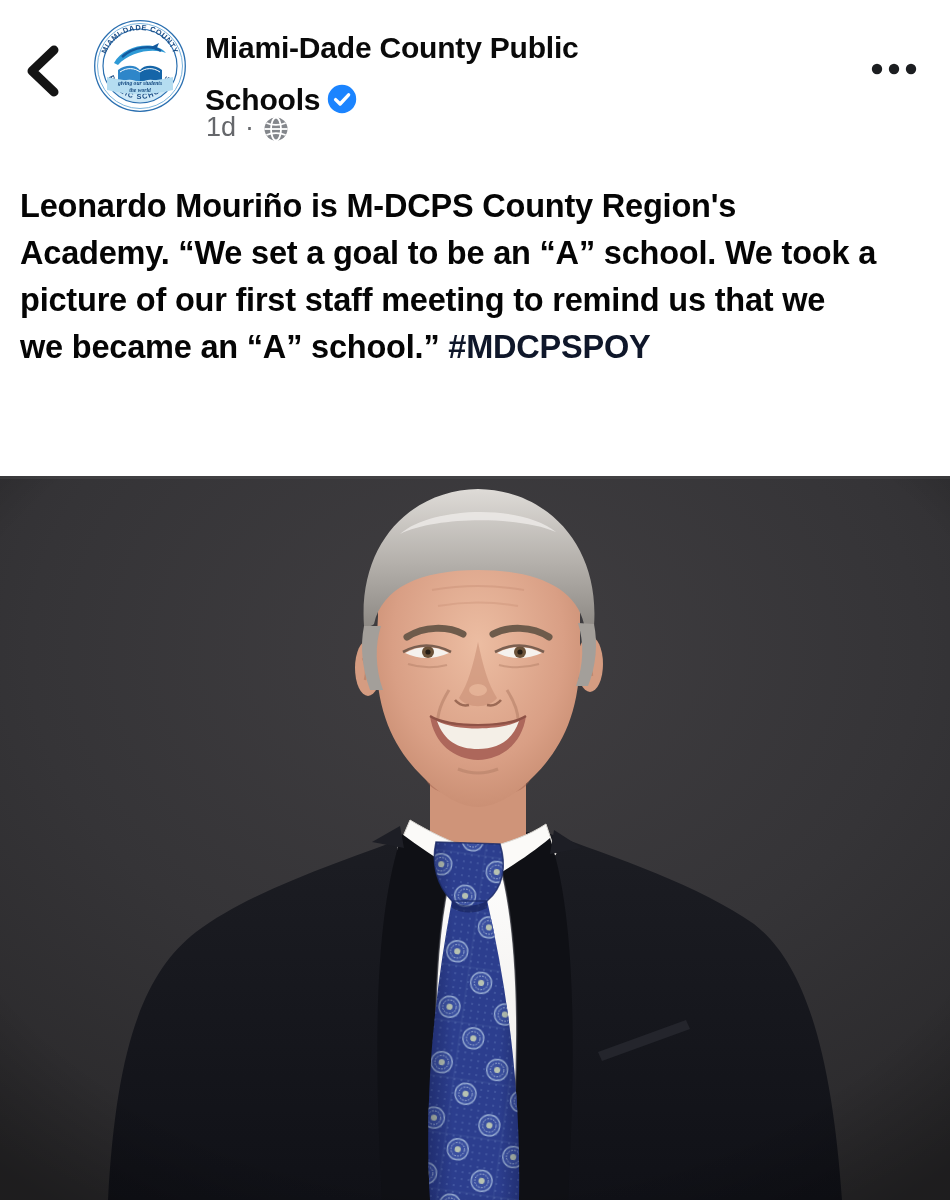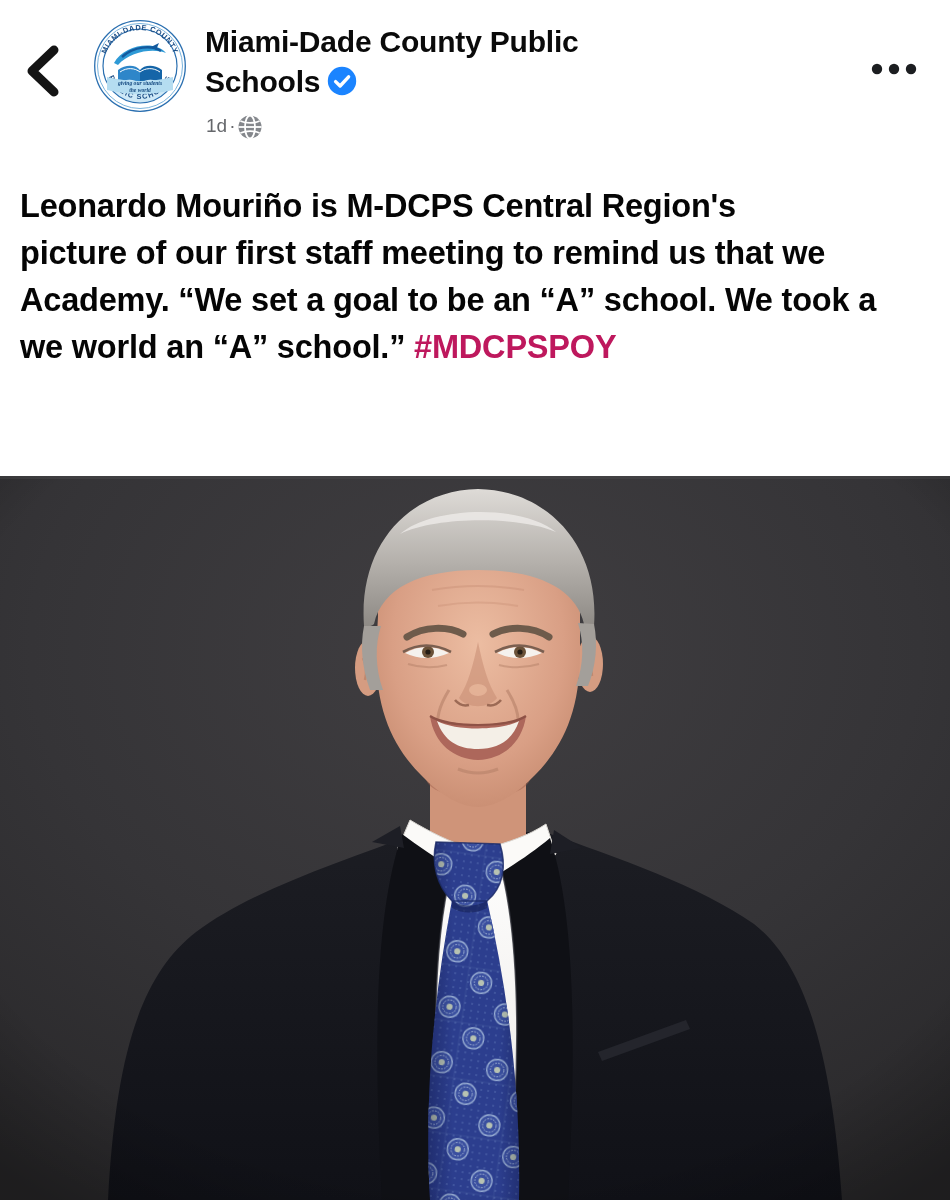--- a/index.html
+++ b/index.html
@@ -5,33 +5,33 @@
   html,body{margin:0;padding:0;background:#fff;}
   .screen{position:relative;width:950px;height:1200px;background:#fff;overflow:hidden;
           font-family:"Liberation Sans",sans-serif;color:#050505;}
 
   
   .hdr{position:absolute;left:0;top:0;width:950px;height:160px;}
   .back-btn{position:absolute;left:14px;top:42px;width:56px;height:60px;display:flex;
             align-items:center;justify-content:center;cursor:pointer;background:none;border:none;}
   .avatar{position:absolute;left:94px;top:20px;width:92px;height:92px;border-radius:50%;cursor:pointer;}
   .title-blk{position:absolute;left:205px;top:22px;width:430px;font-size:30px;font-weight:700;
-             line-height:40px;letter-spacing:-0.2px;color:#0a0a0a;cursor:pointer;}
+             line-height:52px;letter-spacing:-0.2px;color:#0a0a0a;cursor:pointer;}
   .badge{display:inline-block;width:30px;height:30px;vertical-align:-4px;margin-left:7px;}
-  .meta-row{position:absolute;left:206px;top:112px;display:flex;align-items:center;gap:2px;
-            font-size:19px;font-weight:500;color:#65676b;}
+  .meta-row{position:absolute;left:206px;top:112px;display:flex;align-items:center;gap:9px;
+            font-size:27px;font-weight:500;color:#65676b;}
   .globe{width:26px;height:26px;margin-top:2px;}
   .menu-btn{position:absolute;right:26px;top:48px;width:60px;height:44px;display:flex;
             align-items:center;justify-content:center;cursor:pointer;background:none;border:none;}
 
   
   .body-text{position:absolute;left:20px;top:183px;width:916px;font-size:32.5px;font-weight:700;
              line-height:47px;letter-spacing:-0.2px;color:#050505;}
   .body-text .line{white-space:nowrap;}
-  .hashtag{color:#be185d;text-decoration:none;font-weight:700;cursor:pointer;}
+  .hashtag{color:#0f172a;text-decoration:none;font-weight:700;cursor:pointer;}
 
   
   .photo{position:absolute;left:0;top:476px;width:950px;height:724px;cursor:pointer;}
   .photo svg{display:block;}
 </style>
 </head>
 <body>
 
 <div class="screen">
 
@@ -112,25 +112,25 @@
           <circle cx="7" cy="7" r="5.2" fill="#1c1e21"></circle>
           <circle cx="24" cy="7" r="5.2" fill="#1c1e21"></circle>
           <circle cx="41" cy="7" r="5.2" fill="#1c1e21"></circle>
         </svg>
       </span>
     </button>
   </div>
 
   <div class="body-text">
     <div>
-        <div class="line">Leonardo Mouriño is M-DCPS Central Region's</div>
+        <div class="line">Leonardo Mouriño is M-DCPS County Region's</div>
+        <div class="line">Academy. “We set a goal to be an “A” school. We took a</div>
         <div class="line">picture of our first staff meeting to remind us that we</div>
-        <div class="line">Academy. “We set a goal to be an “A” school. We took a</div>
       </div>
-    <div class="line"><span>we world an “A” school.”</span>
+    <div class="line"><span>we became an “A” school.”</span>
       <a class="hashtag">#MDCPSPOY</a>
     </div>
   </div>
 
   <div class="photo" aria-label="Studio portrait of a smiling man with gray hair wearing a dark suit, white shirt and blue patterned tie against a dark gray background">
     <svg width="950" height="724" viewBox="0 0 950 724">
       <defs>
         <radialGradient id="bgGrad" cx="50%" cy="24%" r="85%">
           <stop offset="0%" stop-color="#403e41"></stop>
           <stop offset="55%" stop-color="#353437"></stop>

